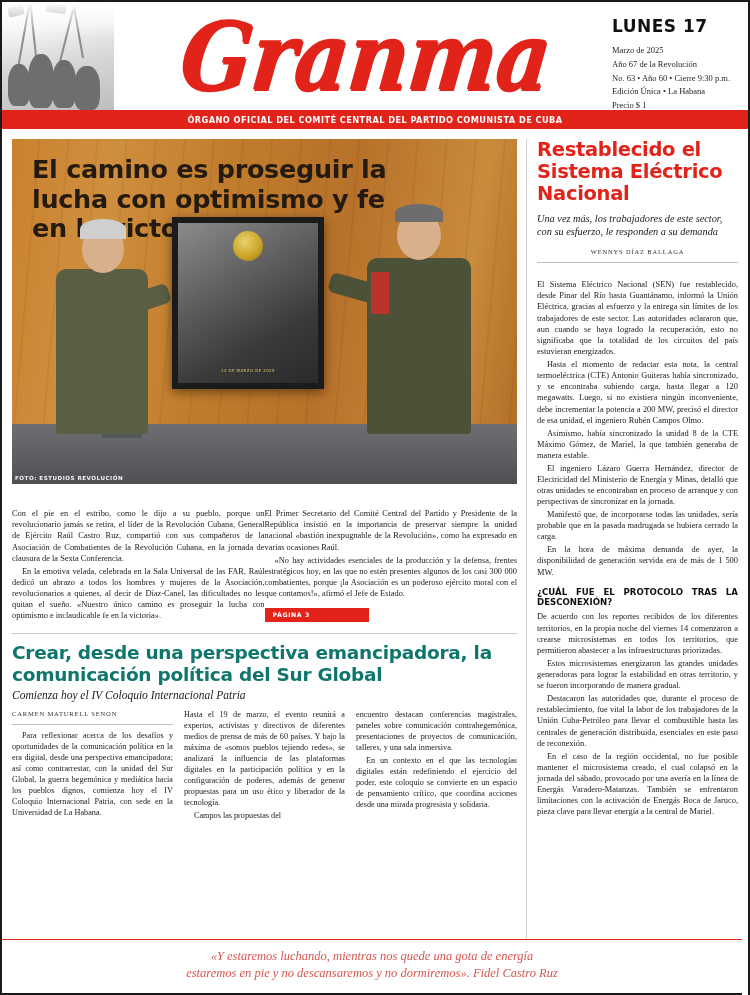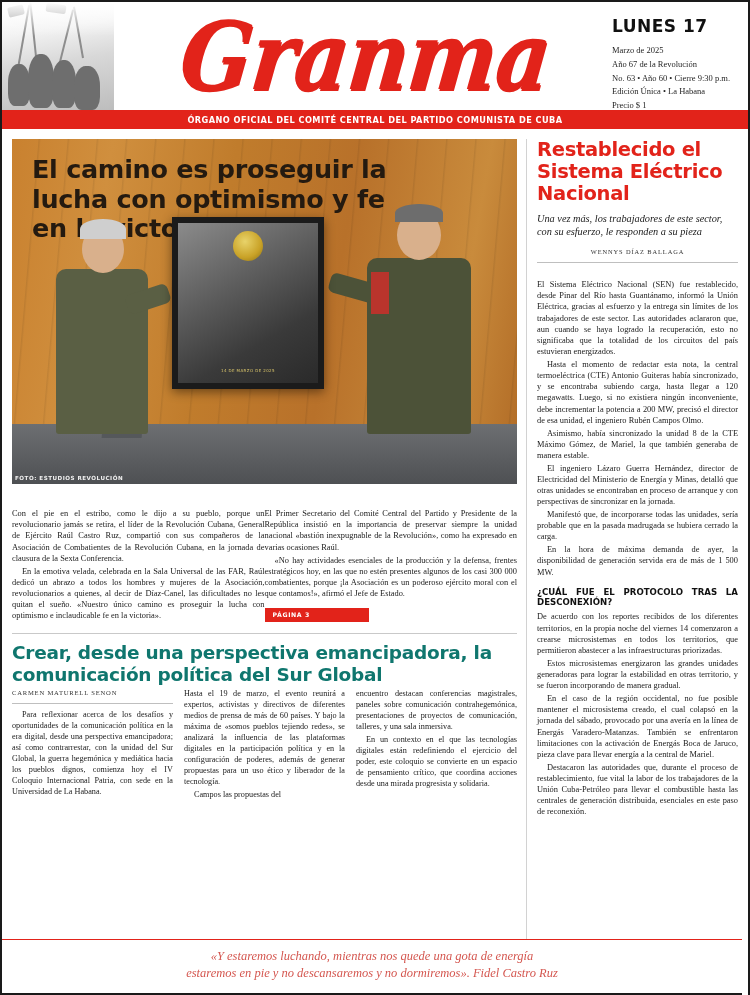--- a/index.html
+++ b/index.html
@@ -461,57 +461,58 @@
           <p>El Primer Secretario del Comité Central del Partido y Presidente de la República insistió en la importancia de preservar siempre la unidad nacional «bastión inexpugnable de la Revolución», como ha expresado en varias ocasiones Raúl.</p>
           <p>«No hay actividades esenciales de la producción y la defensa, frentes estratégicos hoy, en las que no estén presentes algunos de los casi 300 000 combatientes, porque ¡la Asociación es un poderoso ejército moral con el que contamos!», afirmó el Jefe de Estado.</p>
           <div class="page-badge">PÁGINA 3</div>
         </div>
       </div>
 
       <hr class="hr-thin">
 
       <div>
         <div class="art2-title">Crear, desde una perspectiva emancipadora, la comunicación política del Sur Global</div>
+        <div class="art2-sub">Comienza hoy el IV Coloquio Internacional Patria</div>
 
         <div class="art2-cols">
           <div class="tcol">
             <div class="byline">CARMEN MATURELL SENON</div>
             <p>Para reflexionar acerca de los desafíos y oportunidades de la comunicación política en la era digital, desde una perspectiva emancipadora; así como contrarrestar, con la unidad del Sur Global, la guerra hegemónica y mediática hacia los pueblos dignos, comienza hoy el IV Coloquio Internacional Patria, con sede en la Universidad de La Habana.</p>
           </div>
           <div class="tcol">
             <p>Hasta el 19 de marzo, el evento reunirá a expertos, activistas y directivos de diferentes medios de prensa de más de 60 países. Y bajo la máxima de «somos pueblos tejiendo redes», se analizará la influencia de las plataformas digitales en la participación política y en la configuración de poderes, además de generar propuestas para un uso ético y liberador de la tecnología.</p>
             <p>Campos las propuestas del</p>
           </div>
           <div class="tcol">
             <p class="noind" style="text-indent:0;">encuentro destacan conferencias magistrales, paneles sobre comunicación contrahegemónica, presentaciones de proyectos de comunicación, talleres, y una sala inmersiva.</p>
             <p>En un contexto en el que las tecnologías digitales están redefiniendo el ejercicio del poder, este coloquio se convierte en un espacio de pensamiento crítico, que coordina acciones desde una mirada progresista y solidaria.</p>
           </div>
         </div>
       </div>
     </div>
 
     <div class="right-col">
       <div class="r-headline">Restablecido el Sistema Eléctrico Nacional</div>
-      <div class="r-sub">Una vez más, los trabajadores de este sector, con su esfuerzo, le responden a su pieza</div>
+      <div class="r-sub">Una vez más, los trabajadores de este sector, con su esfuerzo, le responden a su demanda</div>
       <div class="r-byline">WENNYS DÍAZ BALLAGA</div>
 
       <div class="r-body">
         <p class="first">El Sistema Eléctrico Nacional (SEN) fue restablecido, desde Pinar del Río hasta Guantánamo, informó la Unión Eléctrica, gracias al esfuerzo y la entrega sin límites de los trabajadores de este sector. Las autoridades aclararon que, aun cuando se haya logrado la recuperación, esto no significaba que la totalidad de los circuitos del país estuvieran energizados.</p>
         <p>Hasta el momento de redactar esta nota, la central termoeléctrica (CTE) Antonio Guiteras había sincronizado, y se encontraba subiendo carga, hasta llegar a 120 megawatts. Luego, si no existiera ningún inconveniente, debe incrementar la potencia a 200 MW, precisó el director de esa unidad, el ingeniero Rubén Campos Olmo.</p>
         <p>Asimismo, había sincronizado la unidad 8 de la CTE Máximo Gómez, de Mariel, la que también generaba de manera estable.</p>
         <p>El ingeniero Lázaro Guerra Hernández, director de Electricidad del Ministerio de Energía y Minas, detalló que otras unidades se encontraban en proceso de arranque y con perspectivas de sincronizar en la jornada.</p>
         <p>Manifestó que, de incorporarse todas las unidades, sería probable que en la pasada madrugada se hubiera cerrado la carga.</p>
         <p>En la hora de máxima demanda de ayer, la disponibilidad de generación servida era de más de 1 500 MW.</p>
 
         <div class="r-subhead">¿CUÁL FUE EL PROTOCOLO TRAS LA DESCONEXIÓN?</div>
 
         <p class="first">De acuerdo con los reportes recibidos de los diferentes territorios, en la propia noche del viernes 14 comenzaron a crearse microsistemas en todos los territorios, que permitieron abastecer a las infraestructuras priorizadas.</p>
         <p>Estos microsistemas energizaron las grandes unidades generadoras para lograr la estabilidad en otras territorio, y se fueron incorporando de manera gradual.</p>
+        <p>Destacaron las autoridades que, durante el proceso de restablecimiento, fue vital la labor de los trabajadores de la Unión Cuba-Petróleo para llevar el combustible hasta las centrales de generación distribuida, esenciales en este paso de reconexión.</p>
         <p>En el caso de la región occidental, no fue posible mantener el microsistema creado, el cual colapsó en la jornada del sábado, provocado por una avería en la línea de Energás Varadero-Matanzas. También se enfrentaron limitaciones con la activación de Energás Boca de Jaruco, pieza clave para llevar energía a la central de Mariel.</p>
-        <p>Destacaron las autoridades que, durante el proceso de restablecimiento, fue vital la labor de los trabajadores de la Unión Cuba-Petróleo para llevar el combustible hasta las centrales de generación distribuida, esenciales en este paso de reconexión.</p>
       </div>
     </div>
   </div>
 
   <div class="footer-quote">
     <div>«Y estaremos luchando, mientras nos quede una gota de energía</div>
     <div>estaremos en pie y no descansaremos y no dormiremos». Fidel Castro Ruz</div>
   </div>
 
 </div>

